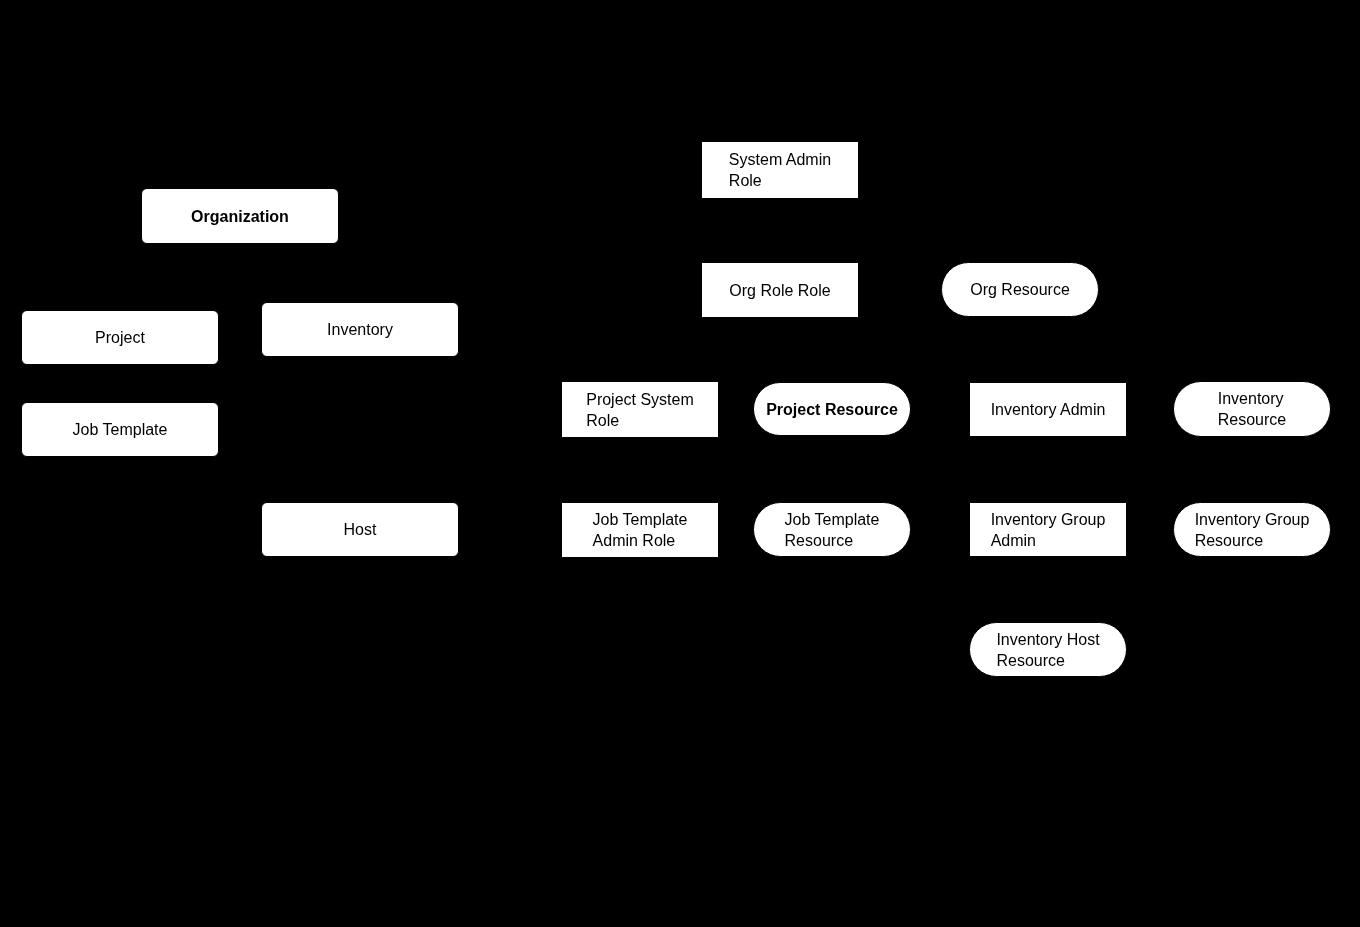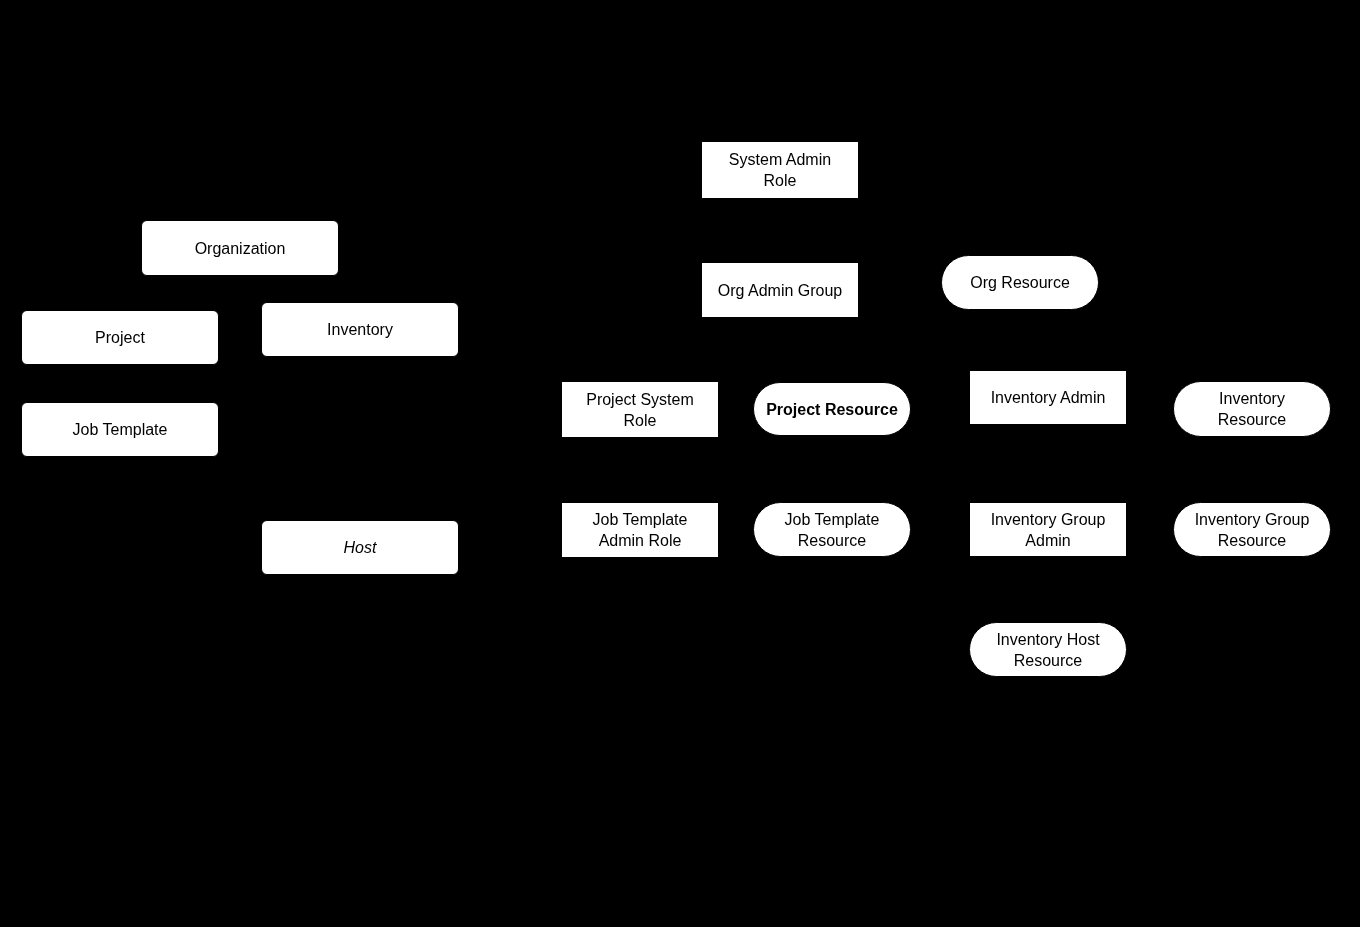--- a/index.html
+++ b/index.html
@@ -20,65 +20,64 @@
     }
     .node {
       position: absolute;
       background: #ffffff;
       color: #000000;
       border: 1px solid #000000;
       box-sizing: border-box;
       display: flex;
       align-items: center;
       justify-content: center;
-      text-align: center;
       font-size: 16px;
       line-height: 21px;
       white-space: pre-line;
       user-select: none;
     }
     .rounded {
       border-radius: 6px;
     }
     .rect {
       border-radius: 0;
     }
     .pill {
       border-radius: 28px;
     }
   </style>
 </head>
 <body>
 
 <div class="diagram">
 
-  <div class="node rounded" style="left:141px; top:220px; width:198px; height:56px;">Organization</div>
+  <div class="node rounded" style="left:141px; top:188px; width:198px; height:56px;font-weight:bold;">Organization</div>
 
   <div class="node rounded" style="left:21px; top:310px; width:198px; height:55px;">Project</div>
 
   <div class="node rounded" style="left:261px; top:302px; width:198px; height:55px;">Inventory</div>
 
   <div class="node rounded" style="left:21px; top:402px; width:198px; height:55px;">Job Template</div>
 
 
-  <div class="node rounded" style="left:261px; top:520px; width:198px; height:55px;font-style:italic;">Host</div>
+  <div class="node rounded" style="left:261px; top:502px; width:198px; height:55px;">Host</div>
 
   <div class="node rect" style="left:701px; top:141px; width:158px; height:58px;">System Admin
 Role</div>
 
-  <div class="node rect" style="left:701px; top:262px; width:158px; height:56px;">Org Admin Group</div>
+  <div class="node rect" style="left:701px; top:262px; width:158px; height:56px;">Org Role Role</div>
 
-  <div class="node pill" style="left:941px; top:255px; width:158px; height:55px;">Org Resource</div>
+  <div class="node pill" style="left:941px; top:262px; width:158px; height:55px;">Org Resource</div>
 
   <div class="node rect" style="left:561px; top:381px; width:158px; height:57px;">Project System
 Role</div>
 
   <div class="node pill" style="left:753px; top:382px; width:158px; height:54px;font-weight:bold;">Project Resource</div>
 
-  <div class="node rect" style="left:969px; top:370px; width:158px; height:55px;">Inventory Admin</div>
+  <div class="node rect" style="left:969px; top:382px; width:158px; height:55px;">Inventory Admin</div>
 
   <div class="node pill" style="left:1173px; top:381px; width:158px; height:56px;">Inventory
 Resource</div>
 
   <div class="node rect" style="left:561px; top:502px; width:158px; height:56px;">Job Template
 Admin Role</div>
 
   <div class="node pill" style="left:753px; top:502px; width:158px; height:55px;">Job Template
 Resource</div>
 

